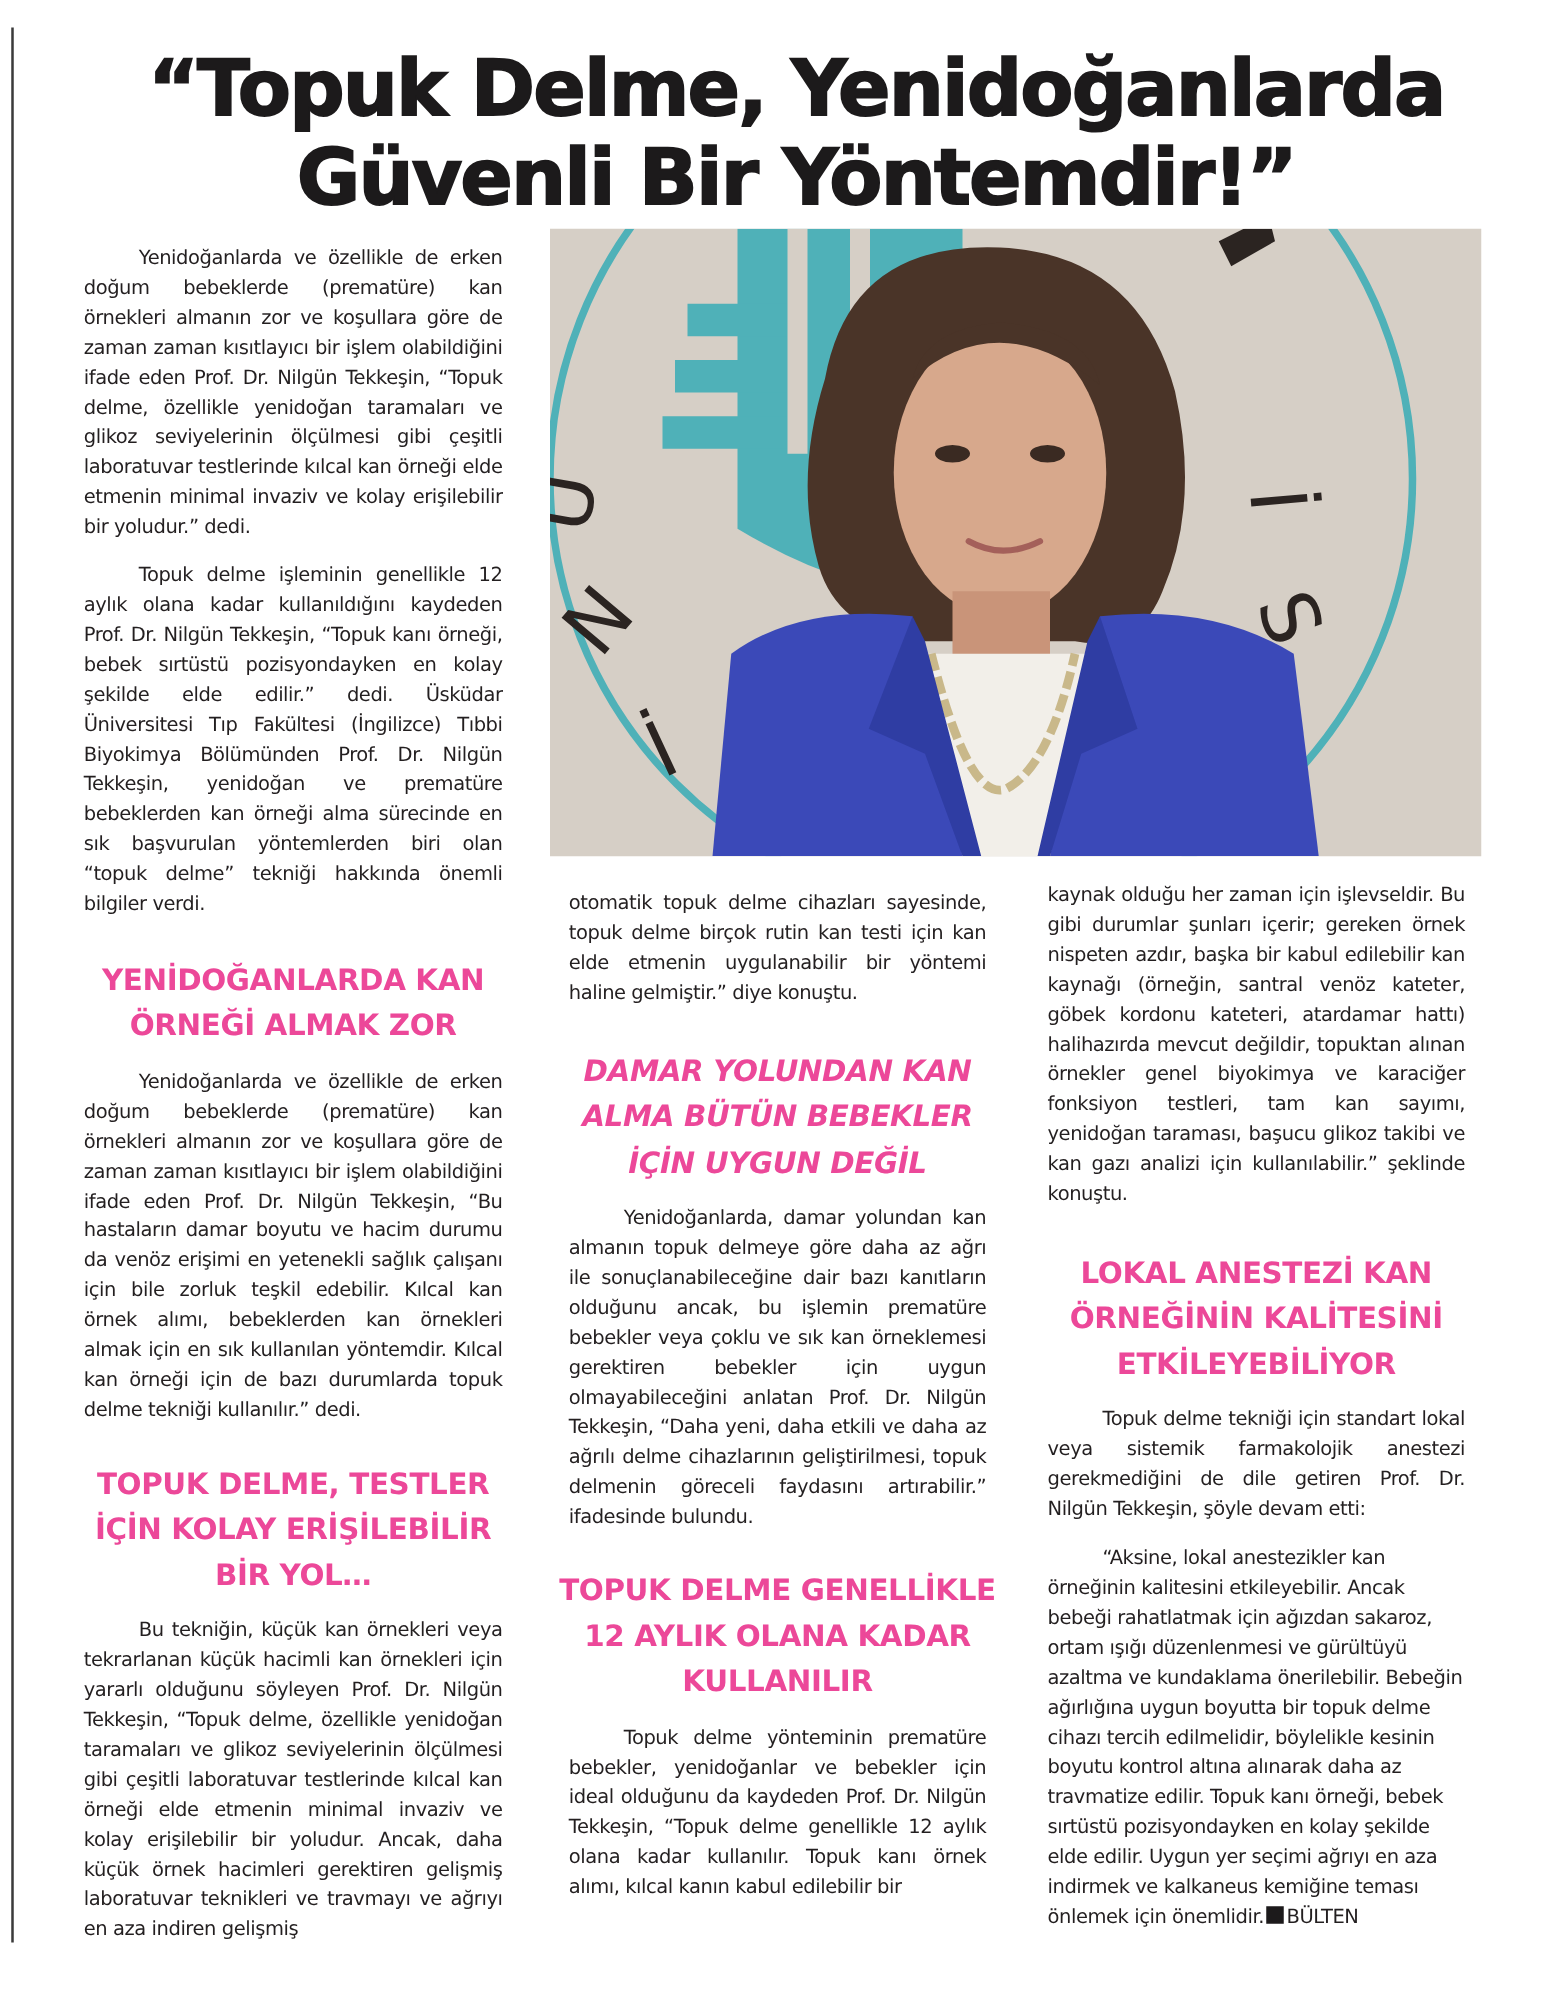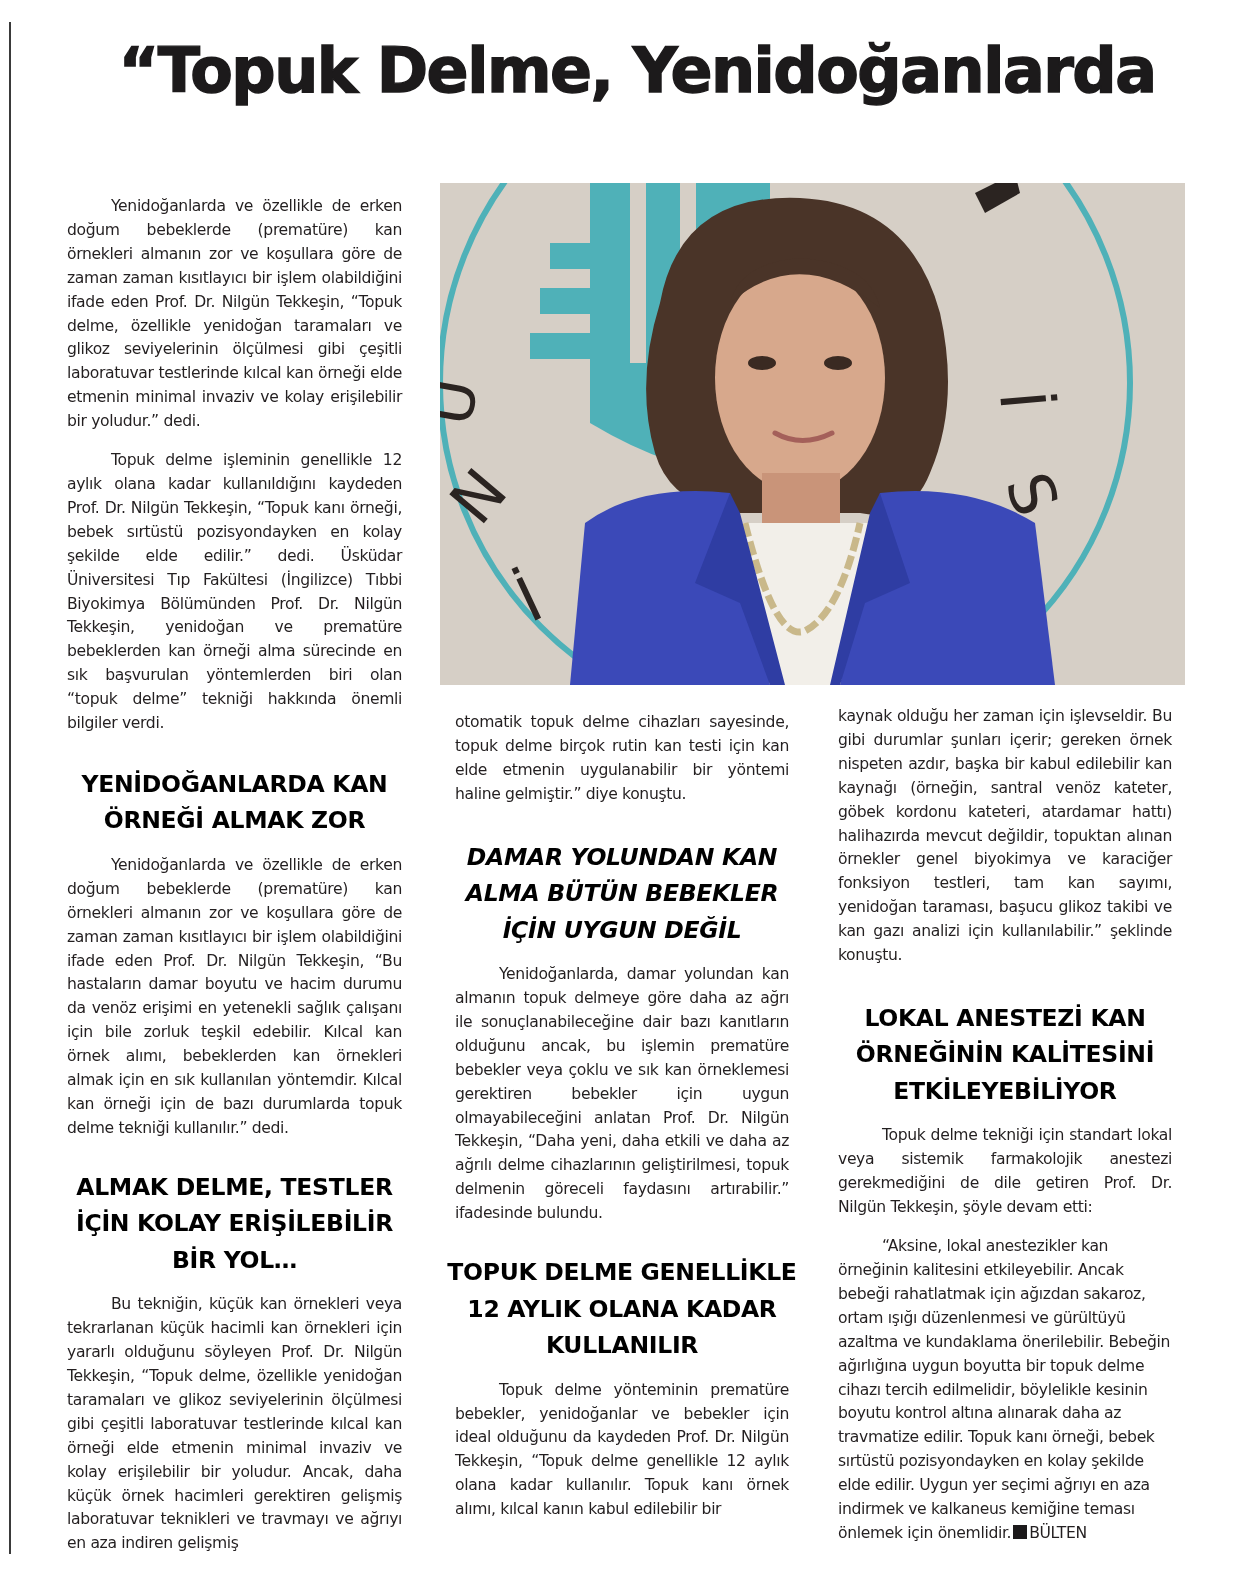--- a/index.html
+++ b/index.html
@@ -2,34 +2,35 @@
 <html><head>
 <meta charset="utf-8">
 <style>
   html, body { margin: 0; padding: 0; background: #ffffff; }
   body { width: 1238px; height: 1592px; position: relative; overflow: hidden; color: #231f20; font-family: "DejaVu Sans", sans-serif; }
   .left-rule { position: absolute; left: 9px; top: 22px; width: 2px; height: 1532px; background: #3a3a3a; }
   .headline { position: absolute; left: 40px; top: 18px; width: 1160px; text-align: center; font-family: "DejaVu Sans", sans-serif; font-weight: 900; font-size: 62px; line-height: 71px; letter-spacing: -1.5px; color: #1c1a1b; -webkit-text-stroke: 1.4px #1c1a1b; }
   .col { position: absolute; width: 380px; font-family: "DejaVu Sans", sans-serif; font-size: 15.6px; line-height: 23.9px; text-align: justify; color: #231f20; letter-spacing: -0.35px; }
   .col p { margin: 15px; text-indent: 0; }
   .col p.ind { text-indent: 44px; }
-  .col h2 { margin: 28px 0 3px; text-align: center; font-family: "DejaVu Sans", sans-serif; font-weight: bold; font-size: 23.5px; line-height: 36.5px; letter-spacing: -0.3px; color: #000000; }
+  .col h2 { margin: 28px 0 3px; text-align: center; font-family: "DejaVu Sans", sans-serif; font-weight: bold; font-size: 23.5px; line-height: 36.5px; letter-spacing: -0.3px; color: #ec4899; }
   .c1 { left: 52px; top: 180px; width: 365px; }
   .c2 { left: 440px; top: 696px; width: 364px; }
   .c3 { left: 823px; top: 690px; width: 364px; }
   .photo { position: absolute; left: 440px; top: 183px; width: 745px; height: 502px; overflow: hidden; background: #d7d0c8; }
   .byline-mark { display: inline-block; width: 14px; height: 14px; background: #1c1a1b; vertical-align: -1px; margin: 0 2px 0 2px; }
 </style>
 </head>
 <body>
 
 <div class="left-rule"></div>
 
 <h1 class="headline" style="margin:17px;">
   <span>“Topuk Delme, Yenidoğanlarda</span><br>
+  <span>Güvenli Bir Yöntemdir!”</span>
 </h1>
 
 <div class="photo" title="Prof. Dr. Nilgün Tekkeşin portrait in front of university logo">
   <svg width="745" height="502" viewBox="0 0 745 502" xmlns="http://www.w3.org/2000/svg">
     <rect x="0" y="0" width="745" height="502" fill="#d6cfc6"></rect>
 
     <circle cx="345" cy="200" r="345" fill="none" stroke="#4fb1b8" stroke-width="6"></circle>
 
     <path d="M150 -10 L330 -10 L330 290 Q250 300 150 240 Z" fill="#4fb1b8"></path>
     <rect x="110" y="60" width="80" height="26" fill="#4fb1b8"></rect>
@@ -65,21 +66,21 @@
     <path d="M290 310 L255 400 L300 420 L330 502 L345 502 L300 330 Z" fill="#2f3da3"></path>
     <path d="M440 310 L470 400 L425 420 L400 502 L390 502 L430 330 Z" fill="#2f3da3"></path>
   </svg>
 </div>
 
 <div class="col c1">
   <p class="ind">Yenidoğanlarda ve özellikle de erken doğum bebeklerde (prematüre) kan örnekleri almanın zor ve koşullara göre de zaman zaman kısıtlayıcı bir işlem olabildiğini ifade eden Prof. Dr. Nilgün Tekkeşin, “Topuk delme, özellikle yenidoğan taramaları ve glikoz seviyelerinin ölçülmesi gibi çeşitli laboratuvar testlerinde kılcal kan örneği elde etmenin minimal invaziv ve kolay erişilebilir bir yoludur.” dedi.</p>
   <p class="ind">Topuk delme işleminin genellikle 12 aylık olana kadar kullanıldığını kaydeden Prof. Dr. Nilgün Tekkeşin, “Topuk kanı örneği, bebek sırtüstü pozisyondayken en kolay şekilde elde edilir.” dedi. Üsküdar Üniversitesi Tıp Fakültesi (İngilizce) Tıbbi Biyokimya Bölümünden Prof. Dr. Nilgün Tekkeşin, yenidoğan ve prematüre bebeklerden kan örneği alma sürecinde en sık başvurulan yöntemlerden biri olan “topuk delme” tekniği hakkında önemli bilgiler verdi.</p>
   <h2 style="margin-top:30px;">YENİDOĞANLARDA KAN ÖRNEĞİ ALMAK ZOR</h2>
   <p class="ind">Yenidoğanlarda ve özellikle de erken doğum bebeklerde (prematüre) kan örnekleri almanın zor ve koşullara göre de zaman zaman kısıtlayıcı bir işlem olabildiğini ifade eden Prof. Dr. Nilgün Tekkeşin, “Bu hastaların damar boyutu ve hacim durumu da venöz erişimi en yetenekli sağlık çalışanı için bile zorluk teşkil edebilir. Kılcal kan örnek alımı, bebeklerden kan örnekleri almak için en sık kullanılan yöntemdir. Kılcal kan örneği için de bazı durumlarda topuk delme tekniği kullanılır.” dedi.</p>
-  <h2>ALMAK DELME, TESTLER İÇİN KOLAY ERİŞİLEBİLİR BİR YOL…</h2>
+  <h2>TOPUK DELME, TESTLER İÇİN KOLAY ERİŞİLEBİLİR BİR YOL…</h2>
   <p class="ind">Bu tekniğin, küçük kan örnekleri veya tekrarlanan küçük hacimli kan örnekleri için yararlı olduğunu söyleyen Prof. Dr. Nilgün Tekkeşin, “Topuk delme, özellikle yenidoğan taramaları ve glikoz seviyelerinin ölçülmesi gibi çeşitli laboratuvar testlerinde kılcal kan örneği elde etmenin minimal invaziv ve kolay erişilebilir bir yoludur. Ancak, daha küçük örnek hacimleri gerektiren gelişmiş laboratuvar teknikleri ve travmayı ve ağrıyı en aza indiren gelişmiş</p>
 </div>
 
 <div class="col c2">
   <p>otomatik topuk delme cihazları sayesinde, topuk delme birçok rutin kan testi için kan elde etmenin uygulanabilir bir yöntemi haline gelmiştir.” diye konuştu.</p>
   <h2 style="margin-top:32px;font-style:italic;">DAMAR YOLUNDAN KAN ALMA BÜTÜN BEBEKLER İÇİN UYGUN DEĞİL</h2>
   <p class="ind">Yenidoğanlarda, damar yolundan kan almanın topuk delmeye göre daha az ağrı ile sonuçlanabileceğine dair bazı kanıtların olduğunu ancak, bu işlemin prematüre bebekler veya çoklu ve sık kan örneklemesi gerektiren bebekler için uygun olmayabileceğini anlatan Prof. Dr. Nilgün Tekkeşin, “Daha yeni, daha etkili ve daha az ağrılı delme cihazlarının geliştirilmesi, topuk delmenin göreceli faydasını artırabilir.” ifadesinde bulundu.</p>
   <h2>TOPUK DELME GENELLİKLE 12 AYLIK OLANA KADAR KULLANILIR</h2>
   <p class="ind">Topuk delme yönteminin prematüre bebekler, yenidoğanlar ve bebekler için ideal olduğunu da kaydeden Prof. Dr. Nilgün Tekkeşin, “Topuk delme genellikle 12 aylık olana kadar kullanılır. Topuk kanı örnek alımı, kılcal kanın kabul edilebilir bir</p>
 </div>

